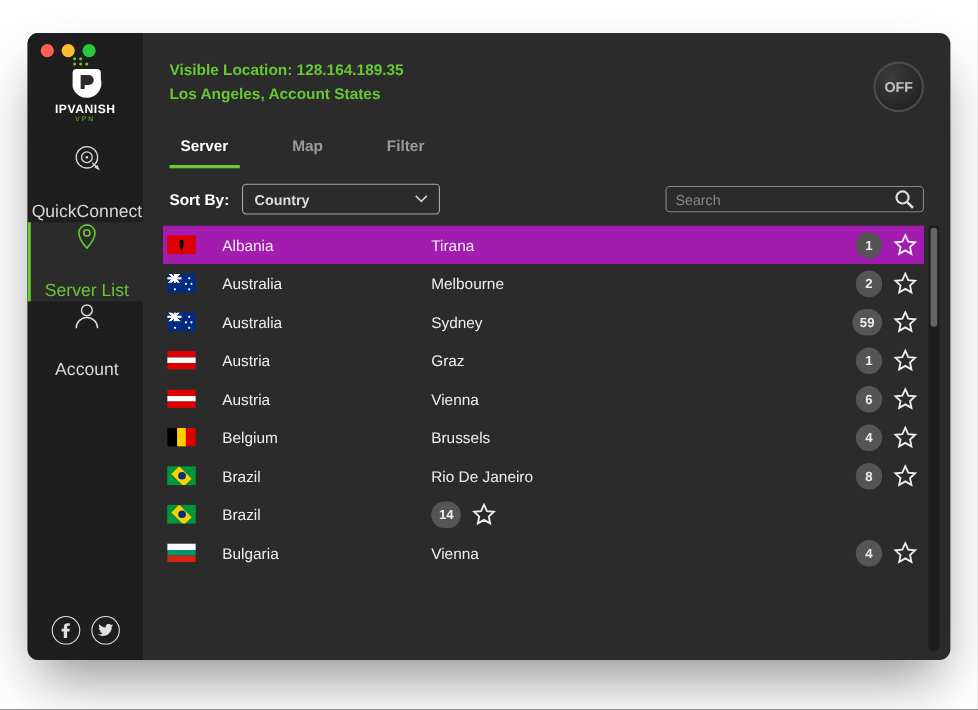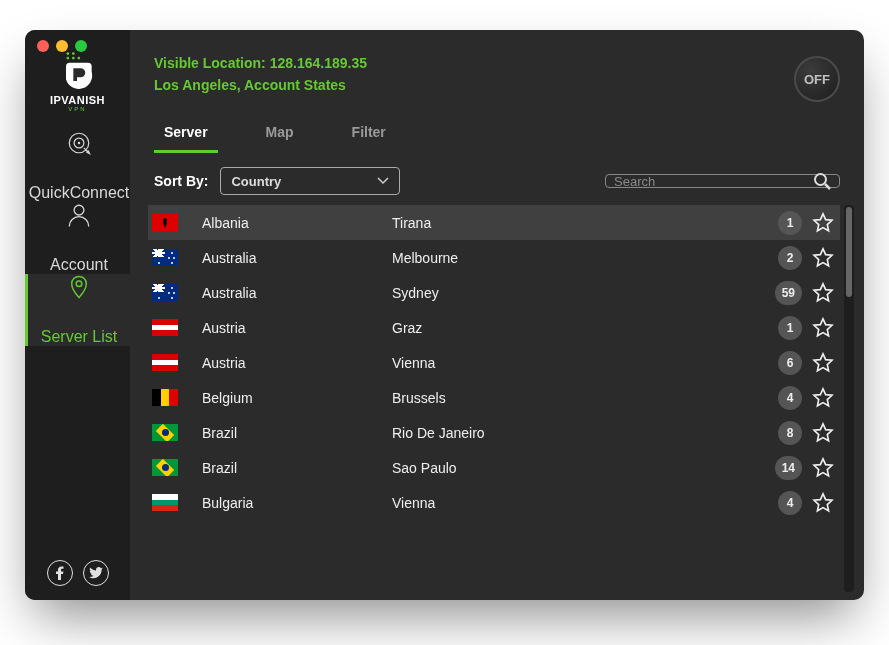--- a/index.html
+++ b/index.html
@@ -117,21 +117,21 @@
     border: 1px solid #aaa; border-radius: 4px;
     background: #2b2b2b;
     display: flex; align-items: center; justify-content: space-between;
     padding: 0 10px;
     color: #ddd; font-size: 13px;
     cursor: pointer;
     font-weight: bold;
   }
   .search {
     margin-left: auto;
-    width: 235px; height: 14px;
+    width: 235px; height: 24px;
     border: 1px solid #888; border-radius: 4px;
     display: flex; align-items: center; padding: 0 8px;
     color: #888;
     background: #2b2b2b;
   }
   .search input {
     flex: 1; background: transparent; border: none; outline: none;
     color: #ddd; font-size: 13px;
   }
   .search input::placeholder { color: #888; }
@@ -143,21 +143,21 @@
   }
   .list {
     flex: 1;
     overflow: hidden;
   }
   .row {
     display: flex; align-items: center;
     height: 35px;
     cursor: pointer;
   }
-  .row.sel { background: #404040; }
+  .row.sel { background: #a21caf; }
   .flag {
     width: 26px; height: 17px;
     margin-left: 4px; margin-right: 24px;
     flex-shrink: 0;
     position: relative;
     overflow: hidden;
   }
   .country { width: 190px; color: #eee; font-size: 14px; }
   .city { flex: 1; color: #eee; font-size: 14px; }
   .badge {
@@ -237,33 +237,33 @@
     <div class="nav">
       <div class="nav-item">
         <svg class="nav-icon" viewBox="0 0 32 32">
           <circle cx="16" cy="16" r="12" fill="none" stroke="#d8d8d8" stroke-width="1.5"></circle>
           <circle cx="16" cy="16" r="6" fill="none" stroke="#d8d8d8" stroke-width="1.5"></circle>
           <circle cx="16" cy="16" r="1.5" fill="#d8d8d8"></circle>
           <path d="M22 22 l7 7 M27 25 l2 4 -4 -2" stroke="#d8d8d8" stroke-width="1.5" fill="none"></path>
         </svg>
         <span class="nav-label">QuickConnect</span>
       </div>
+      <div class="nav-item active">
+        <svg class="nav-icon" viewBox="0 0 32 32">
+          <path d="M16 3 a9 9 0 0 1 9 9 c0 7 -9 17 -9 17 s-9 -10 -9 -17 a9 9 0 0 1 9 -9 z" fill="none" stroke="#66c933" stroke-width="1.8"></path>
+          <circle cx="16" cy="12" r="3.5" fill="none" stroke="#66c933" stroke-width="1.8"></circle>
+        </svg>
+        <span class="nav-label">Server List</span>
+      </div>
       <div class="nav-item">
         <svg class="nav-icon" viewBox="0 0 32 32">
           <circle cx="16" cy="10" r="6" fill="none" stroke="#d8d8d8" stroke-width="1.6"></circle>
           <path d="M4 30 a12 12 0 0 1 24 0" fill="none" stroke="#d8d8d8" stroke-width="1.6"></path>
         </svg>
         <span class="nav-label">Account</span>
-      </div>
-      <div class="nav-item active">
-        <svg class="nav-icon" viewBox="0 0 32 32">
-          <path d="M16 3 a9 9 0 0 1 9 9 c0 7 -9 17 -9 17 s-9 -10 -9 -17 a9 9 0 0 1 9 -9 z" fill="none" stroke="#66c933" stroke-width="1.8"></path>
-          <circle cx="16" cy="12" r="3.5" fill="none" stroke="#66c933" stroke-width="1.8"></circle>
-        </svg>
-        <span class="nav-label">Server List</span>
       </div>
     </div>
 
     <div class="social">
       <div class="circ">
         <svg width="10" height="14" viewBox="0 0 10 14">
             <path d="M6 14V8h2l.4-2.4H6V4c0-.7.2-1.2 1.2-1.2H8.5V.6C8.2.6 7.3.5 6.4.5 4.4.5 3 1.7 3 4v1.6H1V8h2v6h3z" fill="#e0e0e0"></path>
           </svg>
       </div>
       <div class="circ">
@@ -412,21 +412,20 @@
             <svg class="star" viewBox="0 0 24 24">
               <path d="M12 2l2.9 6.3 6.9.7-5.1 4.7 1.4 6.8L12 17l-6.1 3.5 1.4-6.8L2.2 9l6.9-.7L12 2z" fill="none" stroke="#eee" stroke-width="1.8"></path>
             </svg>
           </div>
           <div class="row">
             <div class="flag brazil">
               <div class="d"></div>
               <div class="c"></div>
             </div>
             <div class="country">Brazil</div>
-            <div class="city">Sao Paulo</div>
             <div class="badge">14</div>
             <svg class="star" viewBox="0 0 24 24">
               <path d="M12 2l2.9 6.3 6.9.7-5.1 4.7 1.4 6.8L12 17l-6.1 3.5 1.4-6.8L2.2 9l6.9-.7L12 2z" fill="none" stroke="#eee" stroke-width="1.8"></path>
             </svg>
           </div>
           <div class="row">
             <div class="flag bulgaria">
               <div class="w"></div>
               <div class="g"></div>
               <div class="r"></div>

